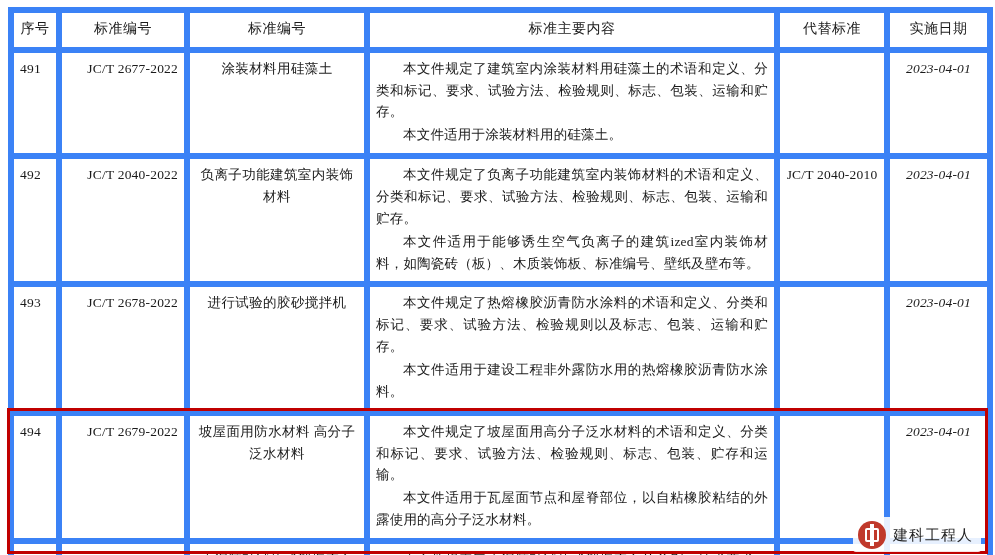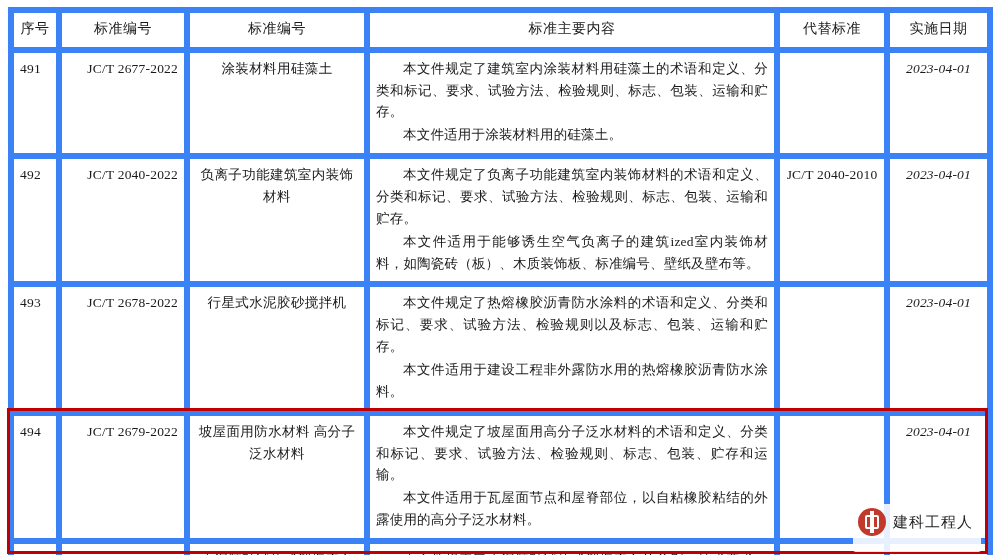--- a/index.html
+++ b/index.html
@@ -103,21 +103,21 @@
   }
   
   .watermark {
     position: absolute;
     right: 14px;
     bottom: 10px;
     display: flex;
     align-items: center;
     gap: 7px;
     background: rgba(255,255,255,0.88);
-    padding: 4px 8px 16px 5px;
+    padding: 4px 8px 3px 5px;
     border-radius: 3px;
   }
   .wm-logo {
     width: 28px;
     height: 28px;
     border-radius: 50%;
     background: #c0392b;
     position: relative;
     flex: none;
   }
@@ -198,21 +198,21 @@
           <p>本文件规定了负离子功能建筑室内装饰材料的术语和定义、分类和标记、要求、试验方法、检验规则、标志、包装、运输和贮存。</p>
           <p>本文件适用于能够诱生空气负离子的建筑ized室内装饰材料，如陶瓷砖（板）、木质装饰板、标准编号、壁纸及壁布等。</p>
         </td>
         <td class="repl">JC/T 2040-2010</td>
         <td class="date">2023-04-01</td>
       </tr>
 
       <tr>
         <td class="no">493</td>
         <td class="code">JC/T 2678-2022</td>
-        <td class="name">行星式水泥胶砂搅拌机</td>
+        <td class="name">进行试验的胶砂搅拌机</td>
         <td class="content">
           <p>本文件规定了热熔橡胶沥青防水涂料的术语和定义、分类和标记、要求、试验方法、检验规则以及标志、包装、运输和贮存。</p>
           <p>本文件适用于建设工程非外露防水用的热熔橡胶沥青防水涂料。</p>
         </td>
         <td class="repl"></td>
         <td class="date">2023-04-01</td>
       </tr>
 
       <tr>
         <td class="no">494</td>

